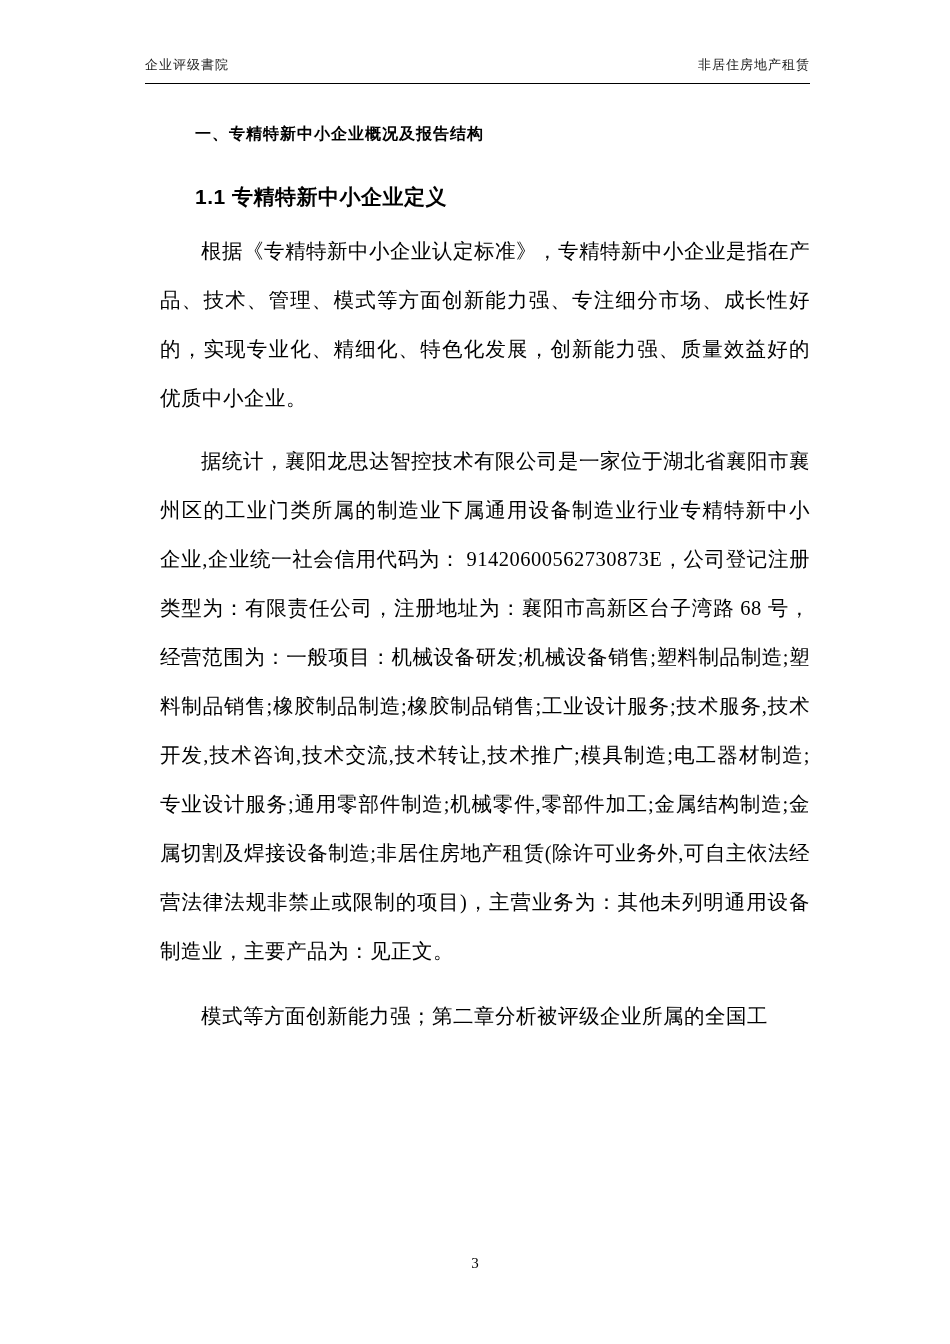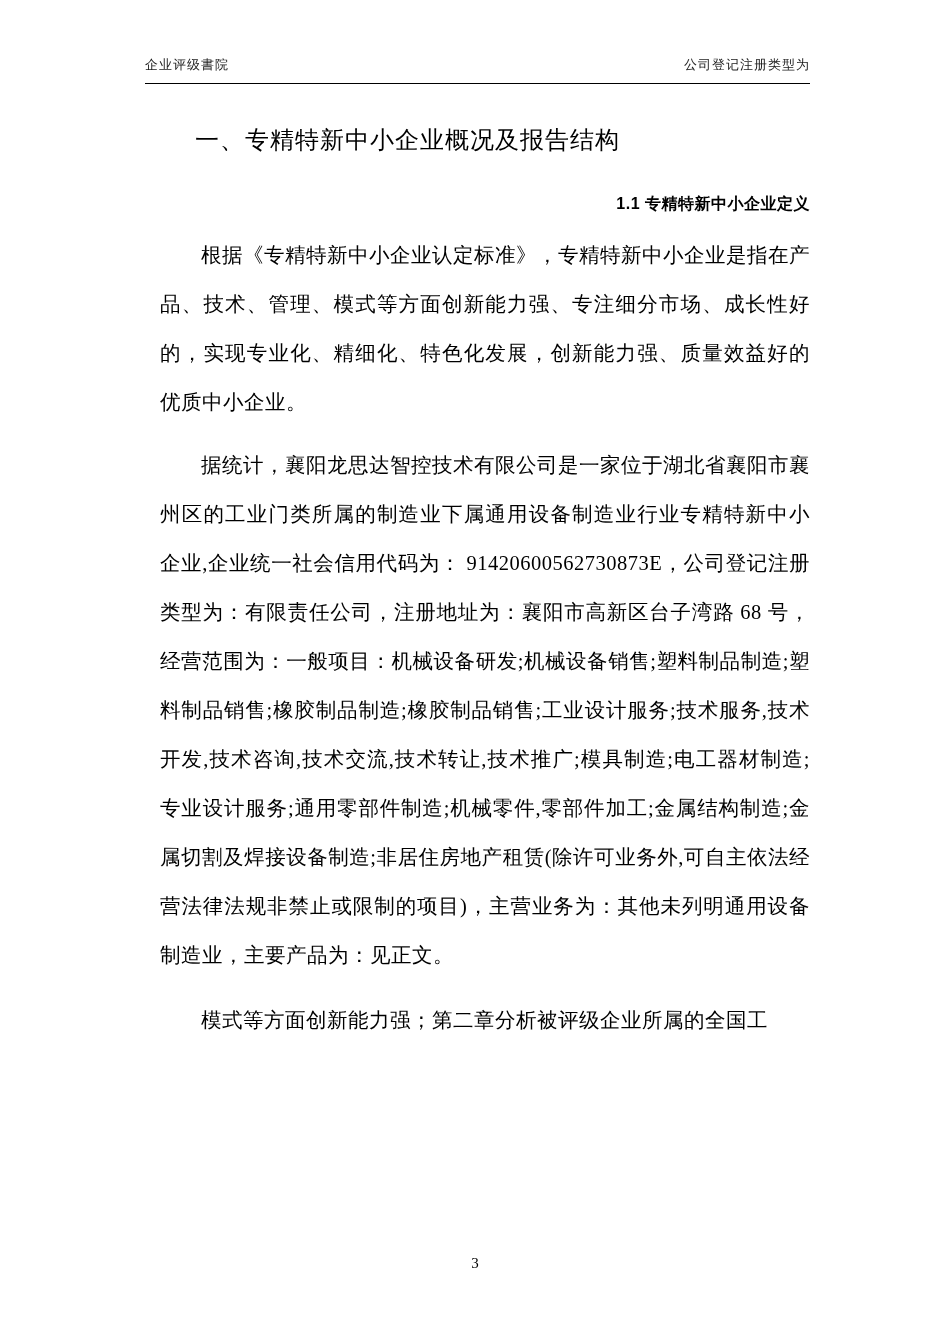--- a/index.html
+++ b/index.html
@@ -24,32 +24,31 @@
     justify-content: space-between;
     align-items: flex-end;
     font-size: 13px;
     letter-spacing: 1px;
     color: #1a1a1a;
     padding-bottom: 9px;
     border-bottom: 1.5px solid #000000;
   }
   .chapter-title {
     font-family: "Liberation Sans", "DejaVu Sans", sans-serif;
-    font-weight: normal;
-    font-size: 24px;
+    font-weight: bold;
+    font-size: 16px;
     margin: 40px 0 0 50px;
     letter-spacing: 1px;
   }
   .section-title {
     font-family: "Liberation Sans", "DejaVu Sans", sans-serif;
     font-weight: bold;
-    font-size: 16px;
-    margin: 38px 0 0 28px;
+    font-size: 21px;
+    margin: 38px 0 0 50px;
     letter-spacing: 0.5px;
-    text-align: right;
   }
   .para {
     font-size: 20.5px;
     line-height: 49px;
     text-align: justify;
     text-indent: 2em;
     margin: 16px 0 0 15px;
     letter-spacing: 0.5px;
   }
   .para.wide {
@@ -65,21 +64,21 @@
     color: #000000;
   }
 </style>
 </head>
 <body>
 
 <div class="page">
 
   <div class="doc-header">
     <span>企业评级書院</span>
-    <span>公司登记注册类型为</span>
+    <span>非居住房地产租赁</span>
   </div>
 
   <h1 class="chapter-title">一、专精特新中小企业概况及报告结构</h1>
 
   <h2 class="section-title">1.1 专精特新中小企业定义</h2>
 
   <p class="para">根据《专精特新中小企业认定标准》，专精特新中小企业是指在产品、技术、管理、模式等方面创新能力强、专注细分市场、成长性好的，实现专业化、精细化、特色化发展，创新能力强、质量效益好的优质中小企业。</p>
 
 
   <p class="para wide">据统计，襄阳龙思达智控技术有限公司是一家位于湖北省襄阳市襄州区的工业门类所属的制造业下属通用设备制造业行业专精特新中小企业,企业统一社会信用代码为： 91420600562730873E，公司登记注册类型为：有限责任公司，注册地址为：襄阳市高新区台子湾路 68 号，经营范围为：一般项目：机械设备研发;机械设备销售;塑料制品制造;塑料制品销售;橡胶制品制造;橡胶制品销售;工业设计服务;技术服务,技术开发,技术咨询,技术交流,技术转让,技术推广;模具制造;电工器材制造;专业设计服务;通用零部件制造;机械零件,零部件加工;金属结构制造;金属切割及焊接设备制造;非居住房地产租赁(除许可业务外,可自主依法经营法律法规非禁止或限制的项目)，主营业务为：其他未列明通用设备制造业，主要产品为：见正文。</p>

